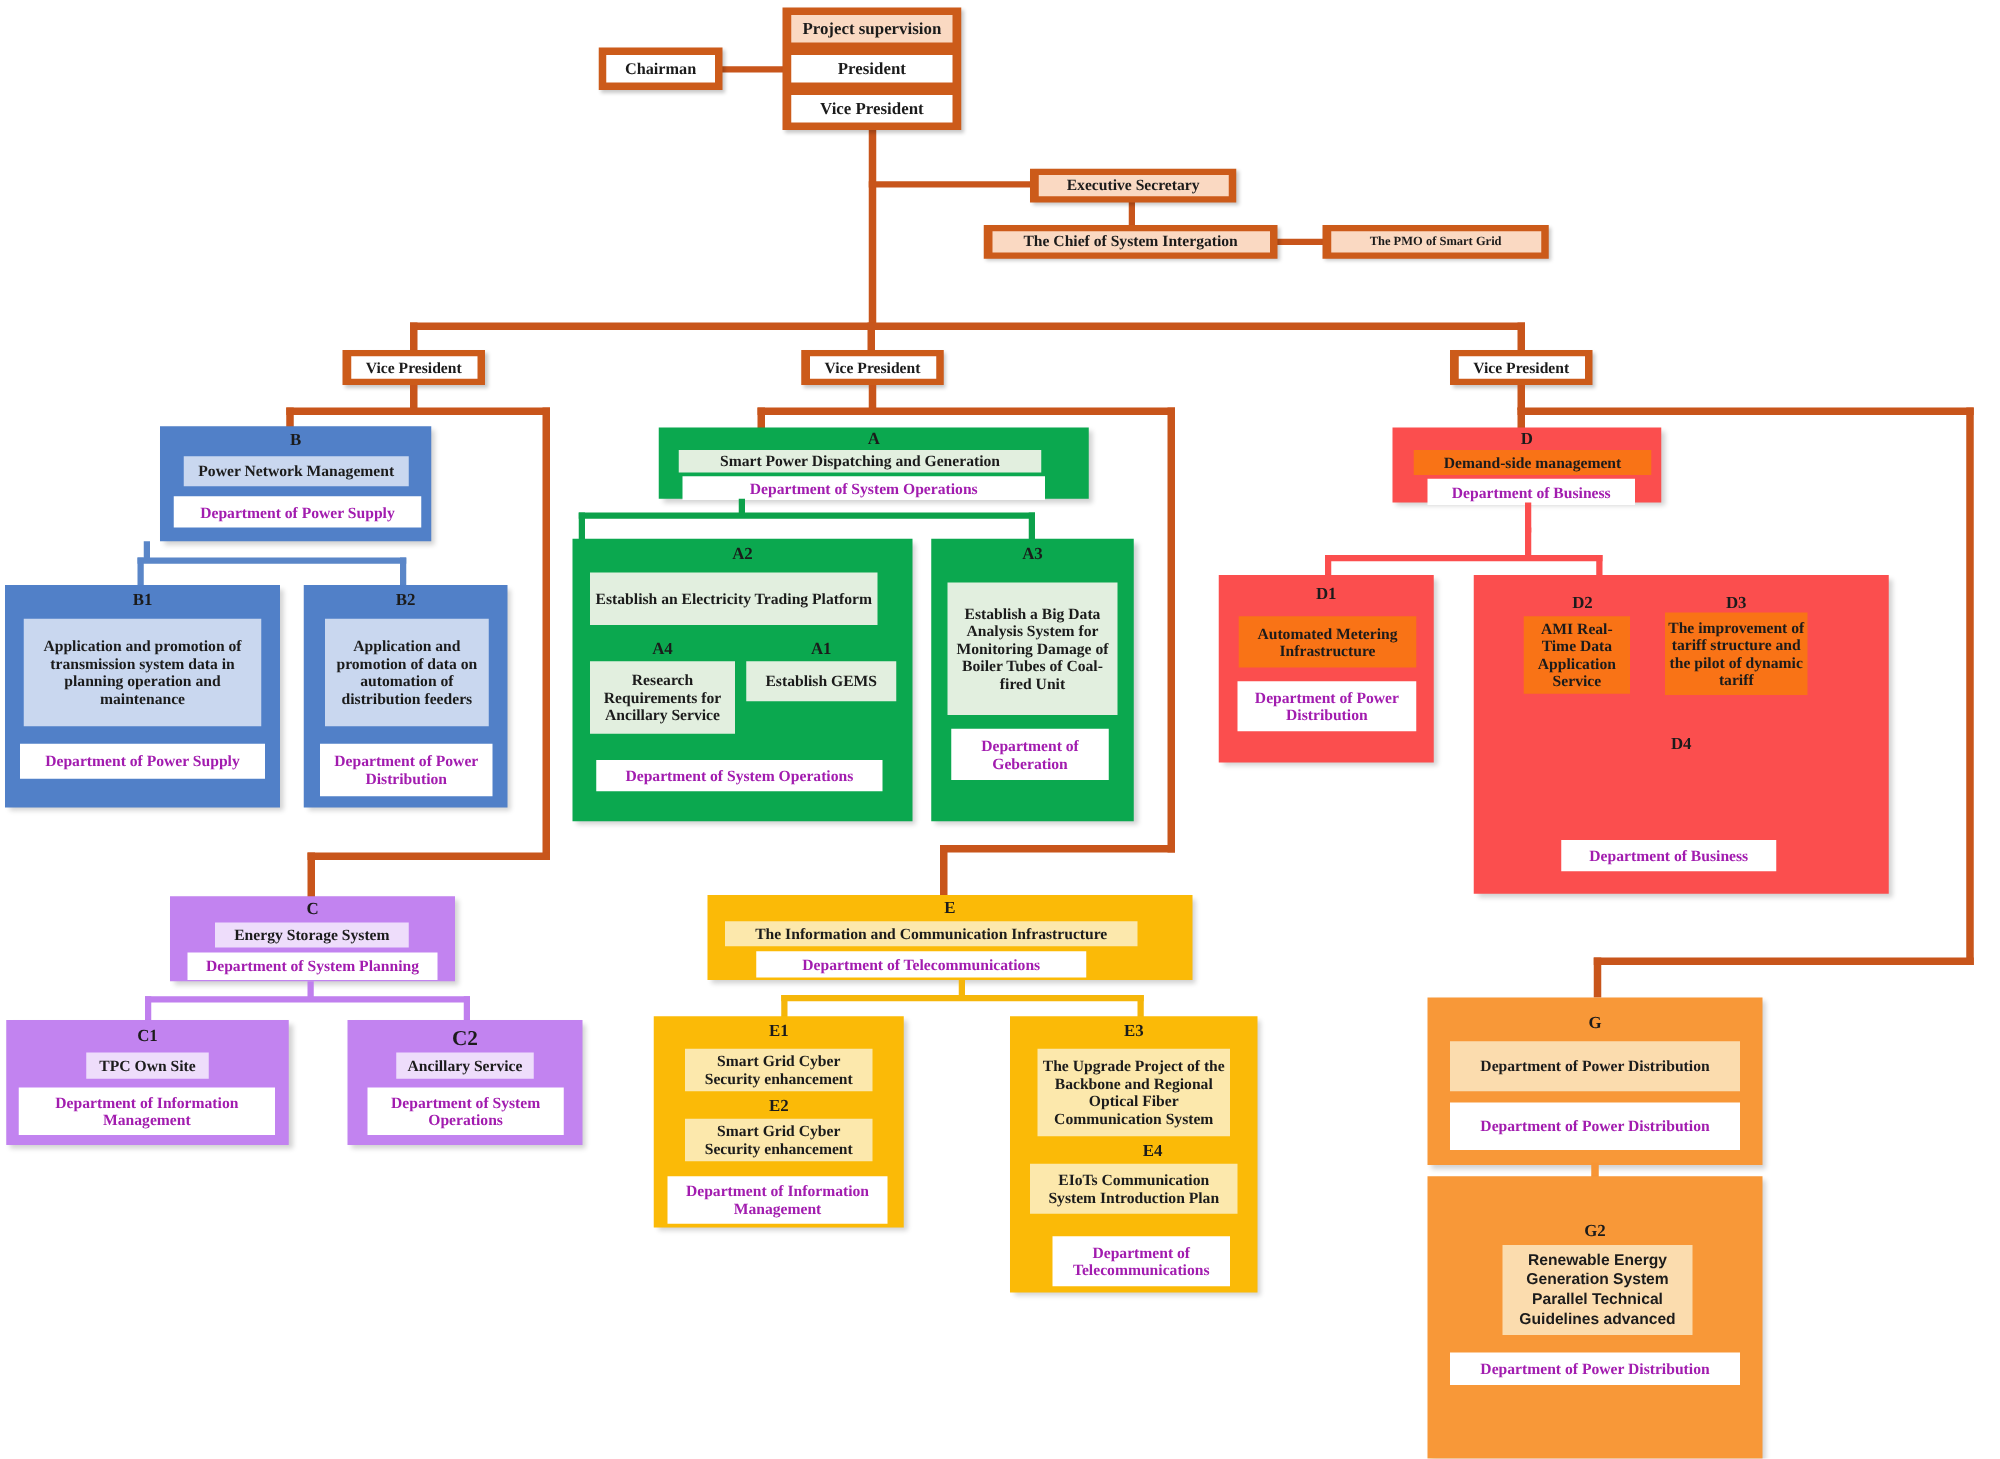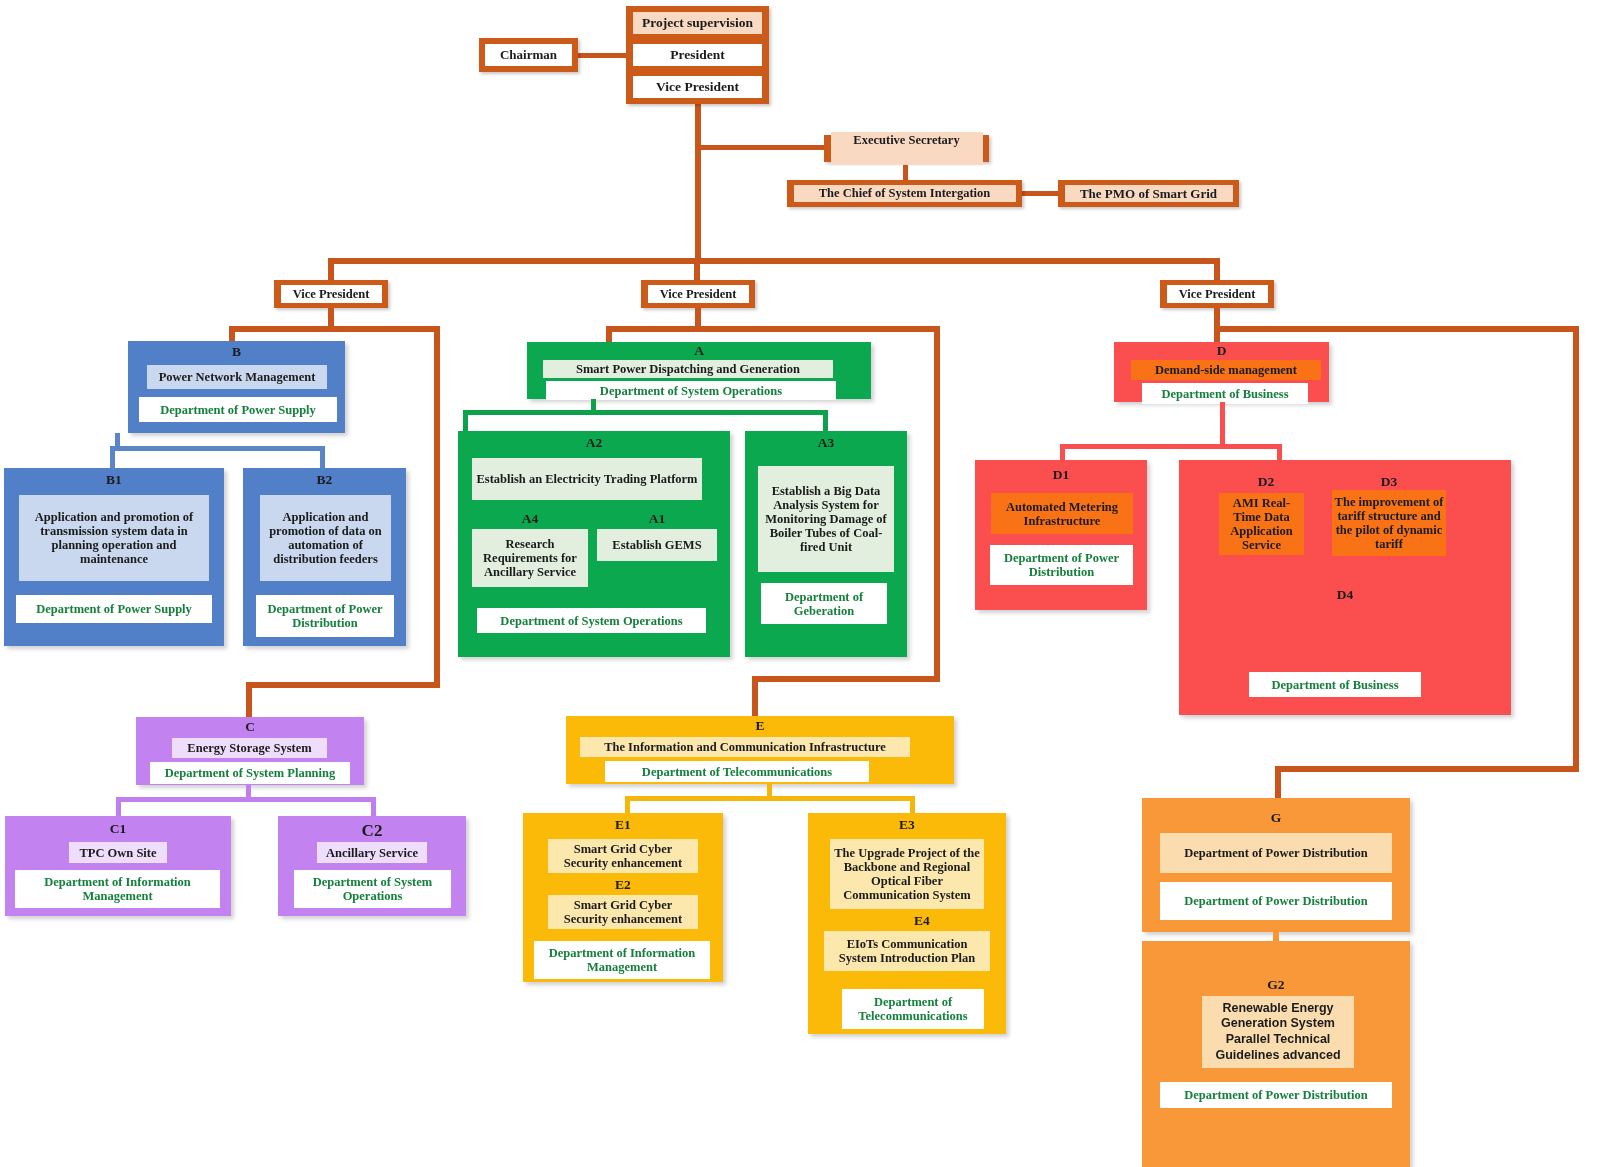--- a/index.html
+++ b/index.html
@@ -24,21 +24,21 @@
          display:flex;align-items:center;justify-content:center;}
   .onode .inner{background:#FAD9C2;color:#1b1b1b;font-weight:bold;
          text-align:center;line-height:1.05;}
   .onode .inner.white{background:#ffffff;}
 
   
   .panel{box-shadow:3px 3px 4px rgba(0,0,0,.18);box-sizing:border-box;}
   .panel .code{text-align:center;font-weight:bold;color:#1b1b1b;}
   .chip{font-weight:bold;color:#1b1b1b;text-align:center;line-height:1.12;
         display:flex;align-items:center;justify-content:center;box-sizing:border-box;}
-  .dept{background:#ffffff;font-weight:bold;color:#15803d;text-align:center;
+  .dept{background:#ffffff;font-weight:bold;color:#a21caf;text-align:center;
         line-height:1.12;display:flex;align-items:center;justify-content:center;
         box-sizing:border-box;}
 
   .blue{background:#5180C8;}
   .blue .chip{background:#C9D7EF;}
   .green{background:#0BA84F;}
   .green .chip{background:#E2EFDF;}
   .red{background:#FB4E4E;}
   .red .chip{background:#f97316;}
   .purple{background:#C283F0;}
@@ -73,29 +73,29 @@
     <div class="inner white" style="width:87px;height:22px;font-size:13px;line-height:22px;">Chairman</div>
   </div>
 
   <div class="onode abs" style="left:626px;top:6px;width:143px;height:98px;flex-direction:column;justify-content:space-between;padding:6px 7px;">
     <div class="inner" style="width:100%;height:22px;font-size:13.5px;line-height:22px;">Project supervision</div>
     <div class="inner white" style="width:100%;height:22px;font-size:13.5px;line-height:22px;">President</div>
     <div class="inner white" style="width:100%;height:22px;font-size:13.5px;line-height:22px;">Vice President</div>
   </div>
 
   <div class="onode abs" style="left:824px;top:135px;width:165px;height:27px;">
-    <div class="inner" style="width:152px;height:33px;font-size:12.5px;line-height:17px;">Executive Secretary</div>
+    <div class="inner" style="width:152px;height:17px;font-size:12.5px;line-height:17px;">Executive Secretary</div>
   </div>
 
   <div class="onode abs" style="left:787px;top:180px;width:235px;height:27px;">
     <div class="inner" style="width:222px;height:17px;font-size:12.5px;line-height:17px;">The Chief of System Intergation</div>
   </div>
 
   <div class="onode abs" style="left:1058px;top:180px;width:181px;height:27px;">
-    <div class="inner" style="width:168px;height:17px;font-size:13px;line-height:17px;">The PMO of Smart Grid</div>
+    <div class="inner" style="width:168px;height:17px;font-size:10px;line-height:17px;">The PMO of Smart Grid</div>
   </div>
 
   <div class="onode abs" style="left:274px;top:280px;width:114px;height:28px;">
     <div class="inner white" style="width:101px;height:18px;font-size:12.5px;line-height:18px;">Vice President</div>
   </div>
   <div class="onode abs" style="left:641px;top:280px;width:114px;height:28px;">
     <div class="inner white" style="width:101px;height:18px;font-size:12.5px;line-height:18px;">Vice President</div>
   </div>
   <div class="onode abs" style="left:1160px;top:280px;width:114px;height:28px;">
     <div class="inner white" style="width:101px;height:18px;font-size:12.5px;line-height:18px;">Vice President</div>

